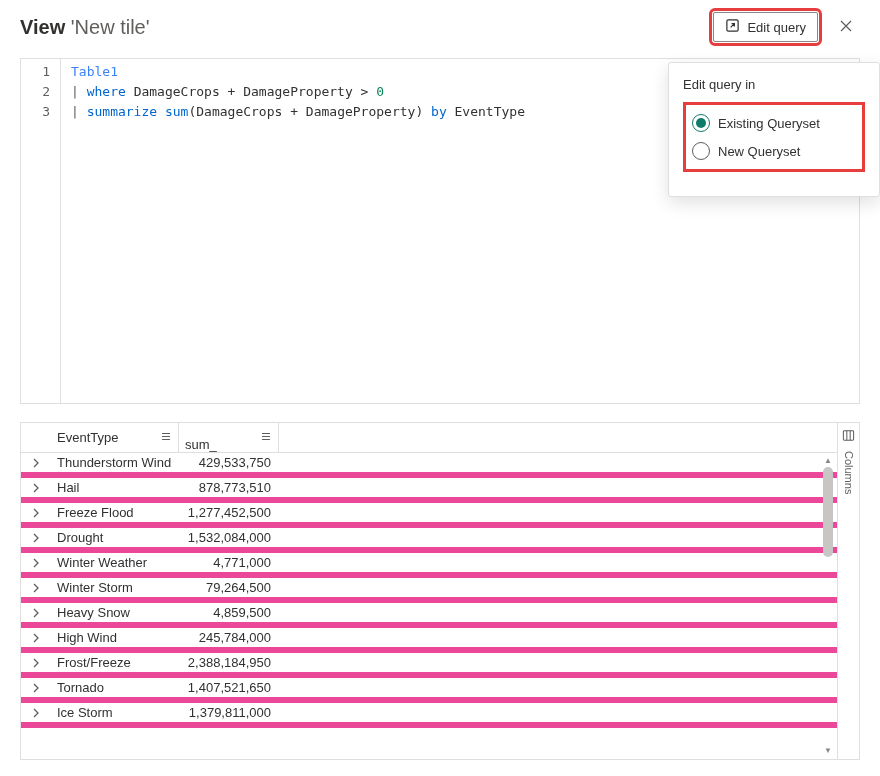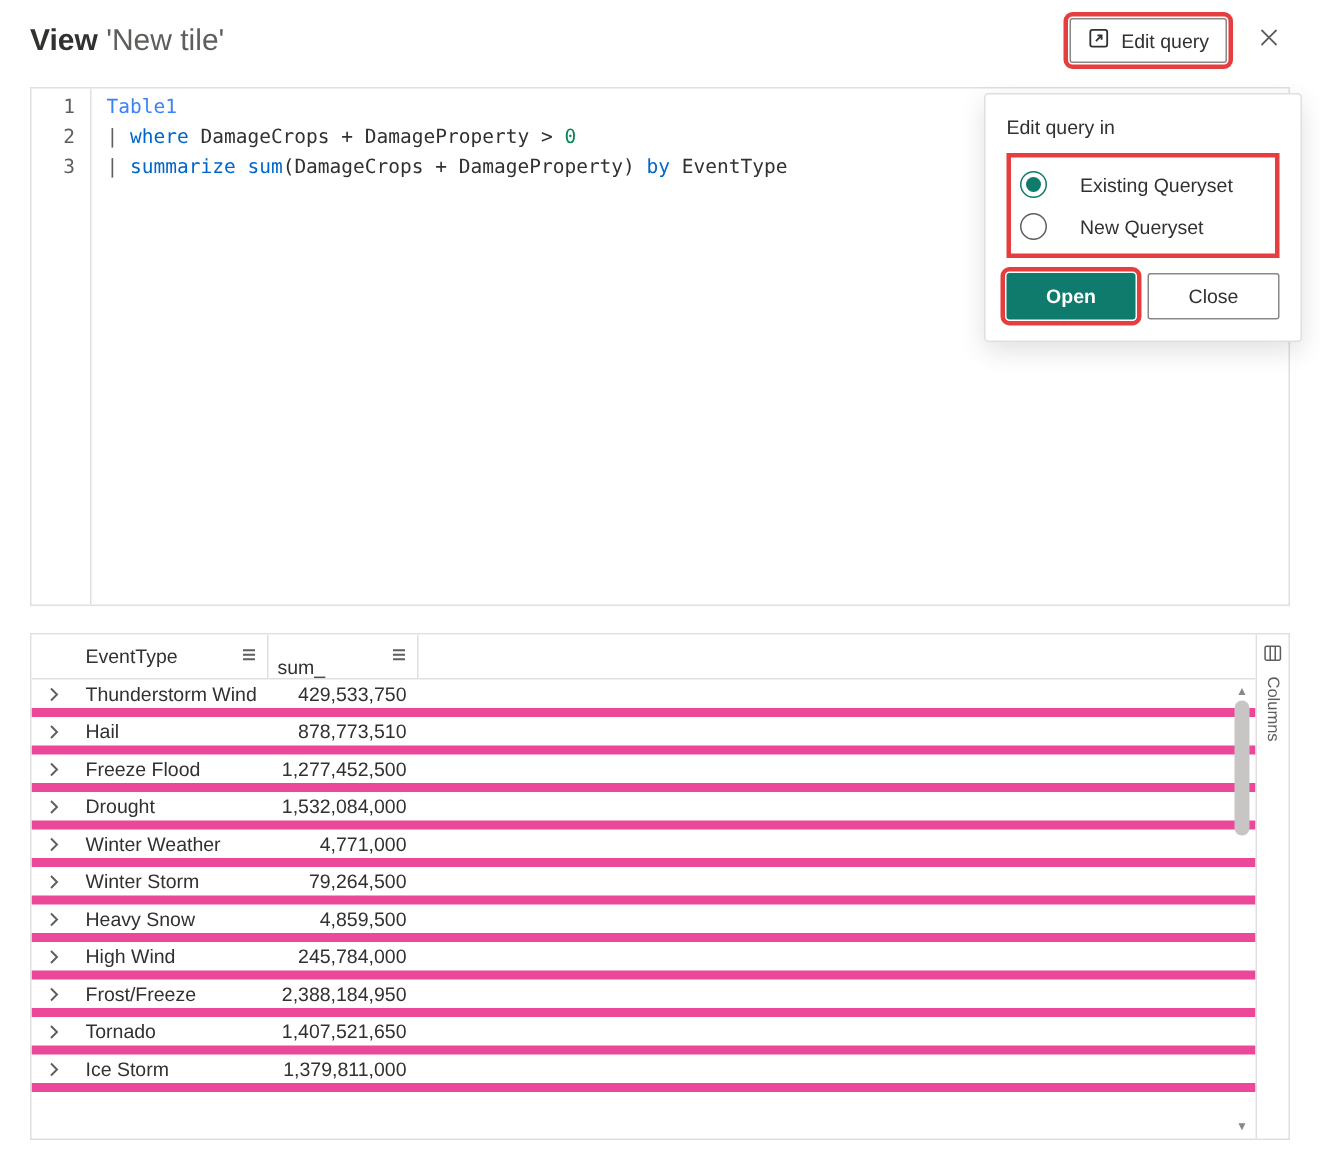--- a/index.html
+++ b/index.html
@@ -144,36 +144,36 @@
   gap:6px;
 }
 .columns-tab svg{width:13px;height:13px;color:#605e5c;}
 .columns-tab-label{
   writing-mode:vertical-rl;
   font-size:11px;
   color:#605e5c;
 }
 .popup {
   position:absolute;
-  top:62px; right:12px;
+  top:62px; right:0;
   width:212px;
   background:#fff;
   border:1px solid #e1dfdd;
   box-shadow:0 6px 18px rgba(0,0,0,0.12);
   border-radius:3px;
   padding:14px 14px 14px 14px;
 }
 .popup-title{font-size:13px;color:#323130;margin-bottom:10px;}
 .radio-group{
   border:3px solid #e63e3e;
   padding:4px 4px 4px 4px;
   margin-bottom:10px;
 }
 .radio-row{
-  display:flex;align-items:center;gap:22px;
+  display:flex;align-items:center;gap:8px;
   padding:5px 2px;
   cursor:pointer;
 }
 .radio-outer{
   width:18px;height:18px;border-radius:50%;
   border:1px solid #605e5c;
   display:flex;align-items:center;justify-content:center;
   flex-shrink:0;
 }
 .radio-outer.selected{border-color:#0f7b6c;}
@@ -393,17 +393,13 @@
       <span class="radio-outer selected">
           <span class="radio-inner"></span>
         </span>
       <span class="radio-label">Existing Queryset</span>
     </div>
     <div class="radio-row">
       <span class="radio-outer"></span>
       <span class="radio-label">New Queryset</span>
     </div>
   </div>
-  <div class="popup-buttons">
-    <button class="btn-open">Open</button>
-    <button class="btn-close">Close</button>
-  </div>
 </div>
 
 </body></html>

